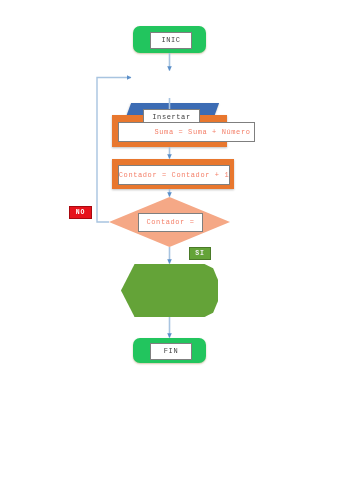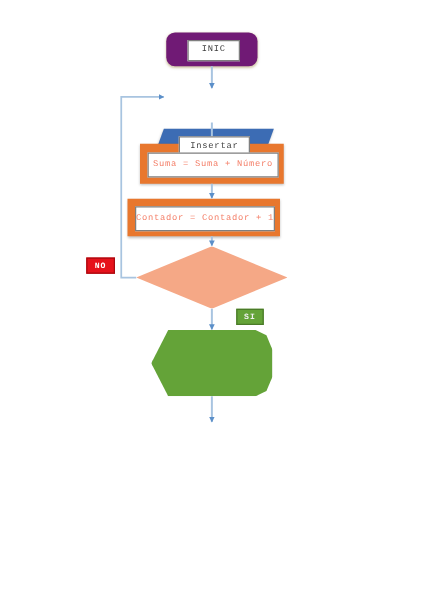--- a/index.html
+++ b/index.html
@@ -36,21 +36,21 @@
     justify-content: center;
     font-family: "Liberation Mono", monospace;
     font-size: 7px;
     letter-spacing: 0.6px;
     white-space: nowrap;
     line-height: 1;
     z-index: 5;
   }
   
   .terminator {
-    background: #701a75;
+    background: #22c55e;
     border-radius: 7px;
     box-shadow: 0 1px 2px rgba(120,90,0,0.35);
   }
   .terminator .plate { color: #3f3f3f; }
 
   
   .parallelogram {
     background: #3c6cb4;
     transform: skewX(-20deg);
     box-shadow: 0 1px 2px rgba(0,0,0,0.25);
@@ -157,41 +157,49 @@
   </div>
 
   <div class="para-wrap" style="left:126px; top:70px; width:88px; height:28px;">
     <div class="parallelogram" style="position:absolute; left:0; top:0; width:88px; height:28px;"></div>
     <div class="plate" style="left:17px; top:6px; width:55px; height:15px;">
       <span>Insertar</span>
     </div>
   </div>
 
   <div class="node process" style="left:112px; top:115px; width:115px; height:32px;">
-    <div class="plate" style="left:6px; top:7px; width:103px; height:18px;">
+    <div class="plate" style="left:6px; top:7px; width:103px; height:18px;padding-left:32px;">
       <span>Suma = Suma + Número</span>
     </div>
   </div>
 
-  <div class="node process" style="left:102px; top:159px; width:122px; height:30px;padding-left:36px;">
+  <div class="node process" style="left:112px; top:159px; width:122px; height:30px;padding-left:36px;">
     <div class="plate" style="left:6px; top:6px; width:110px; height:18px;">
       <span>Contador = Contador + 1</span>
     </div>
   </div>
 
   <div class="diamond-wrap" style="left:109px; top:197px; width:121px; height:50px;">
     <div class="diamond"></div>
+    <div class="plate" style="left:29px; top:16px; width:63px; height:17px;">
+      <span>Contador =</span>
+    </div>
   </div>
 
   <div class="branch-label label-no" style="left:69px; top:206px; width:23px; height:13px;">
     <span>NO</span>
   </div>
 
   <div class="branch-label label-si" style="left:189px; top:247px; width:22px; height:13px;">
     <span>SI</span>
   </div>
 
   <div class="display-wrap" style="left:121px; top:264px; width:97px; height:53px;">
     <div class="display-shape"></div>
   </div>
 
+  <div class="node terminator" style="left:133px; top:338px; width:73px; height:25px;">
+    <div class="plate" style="left:17px; top:5px; width:40px; height:15px;">
+      <span>FIN</span>
+    </div>
+  </div>
 
 </div>
 
 </body></html>

